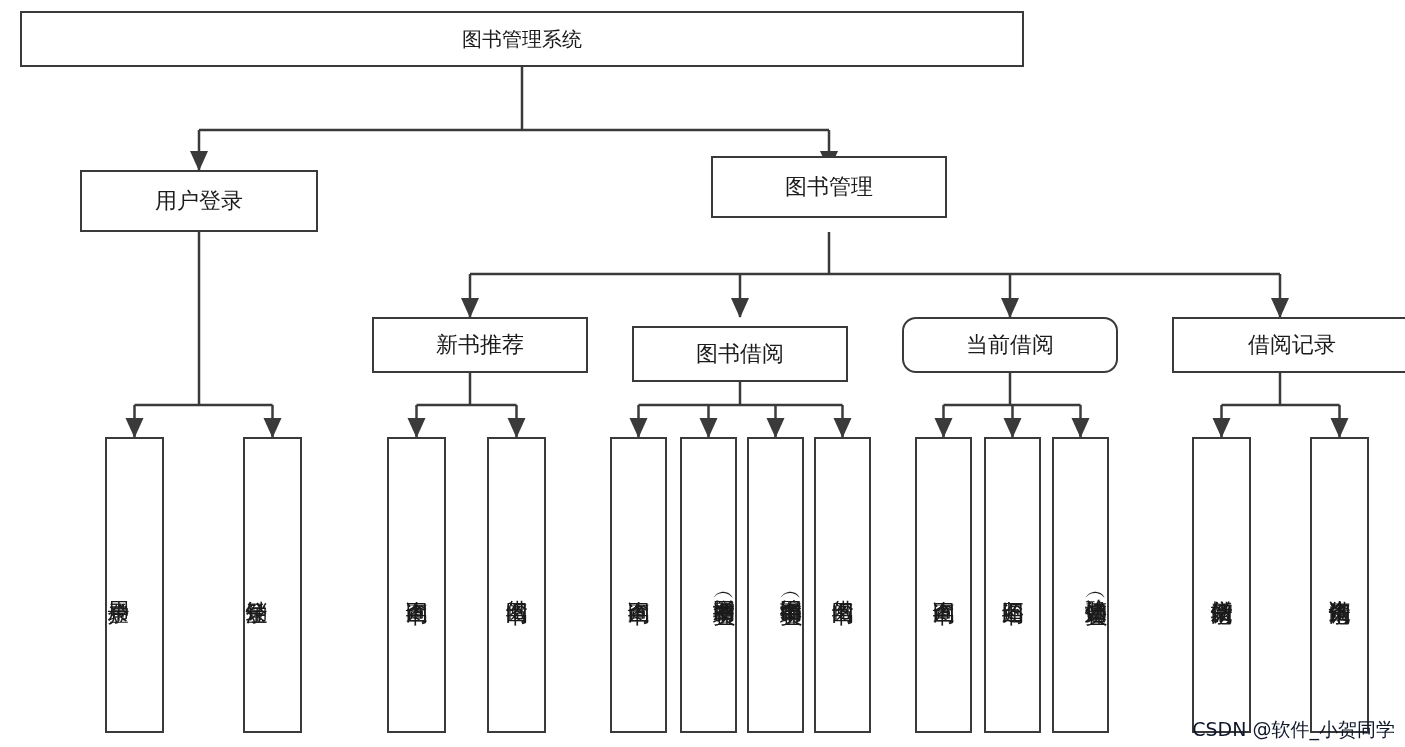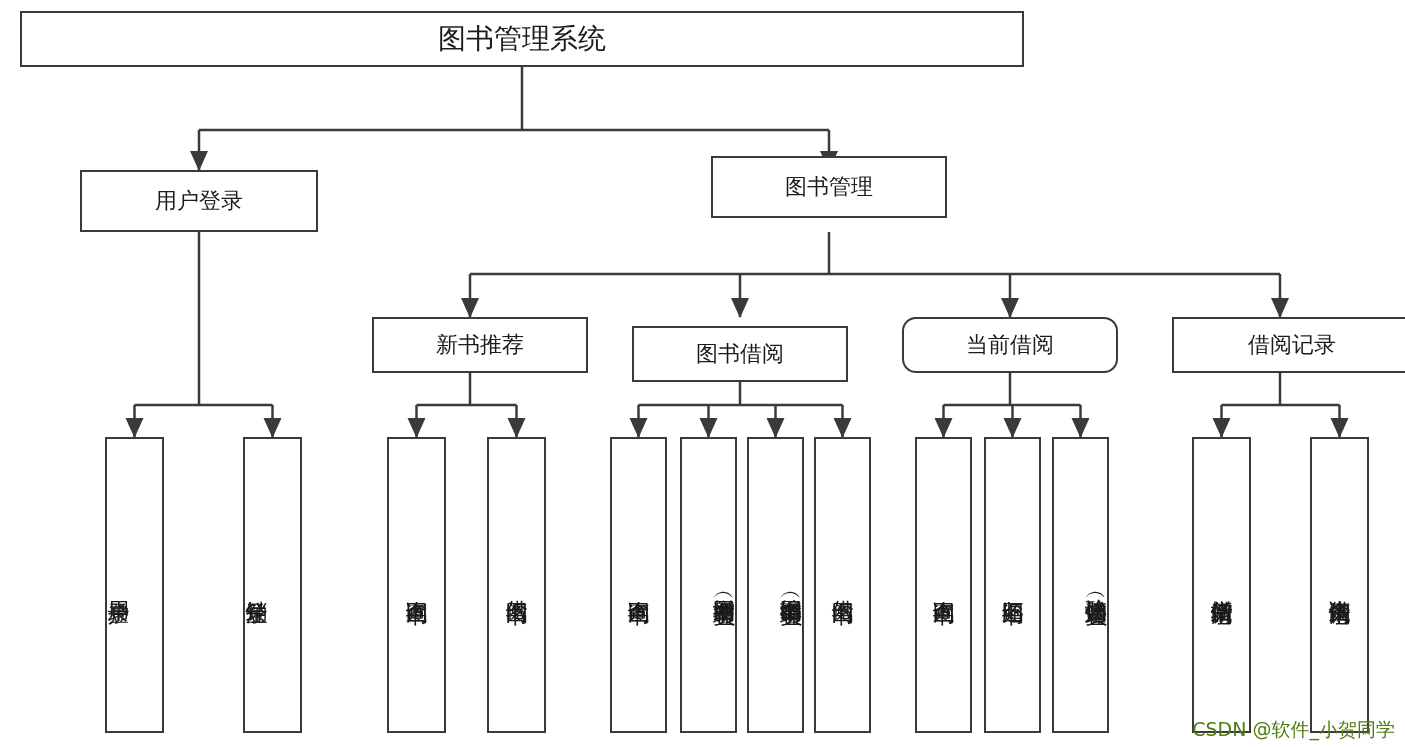--- a/index.html
+++ b/index.html
@@ -29,21 +29,21 @@
     box-sizing: border-box;
     border: 2px solid #3a3a3a;
     background: #ffffff;
     color: #1b1b1b;
     display: flex;
     align-items: center;
     justify-content: center;
     z-index: 2;
   }
   .node.level-0 {
-    font-size: 28px;
+    font-size: 20px;
   }
   .node.level-1 {
     font-size: 22px;
   }
   .node.leaf {
     font-size: 22px;
     writing-mode: vertical-rl;
     text-orientation: upright;
     letter-spacing: 1px;
     line-height: 1.02;
@@ -57,21 +57,21 @@
     align-items: flex-start;
   }
   .node-label {
     display: block;
   }
   #watermark {
     position: absolute;
     right: 10px;
     bottom: 4px;
     font-size: 19px;
-    color: #4d7c0f;
+    color: #0f172a;
     z-index: 3;
     white-space: nowrap;
   }
 </style>
 </head>
 <body>
 
 <div id="canvas">
   <svg id="edges" viewBox="0 0 1405 747" xmlns="http://www.w3.org/2000/svg">
       <line x1="522" y1="67" x2="522" y2="130" stroke="#3a3a3a" stroke-width="2.5"></line>

